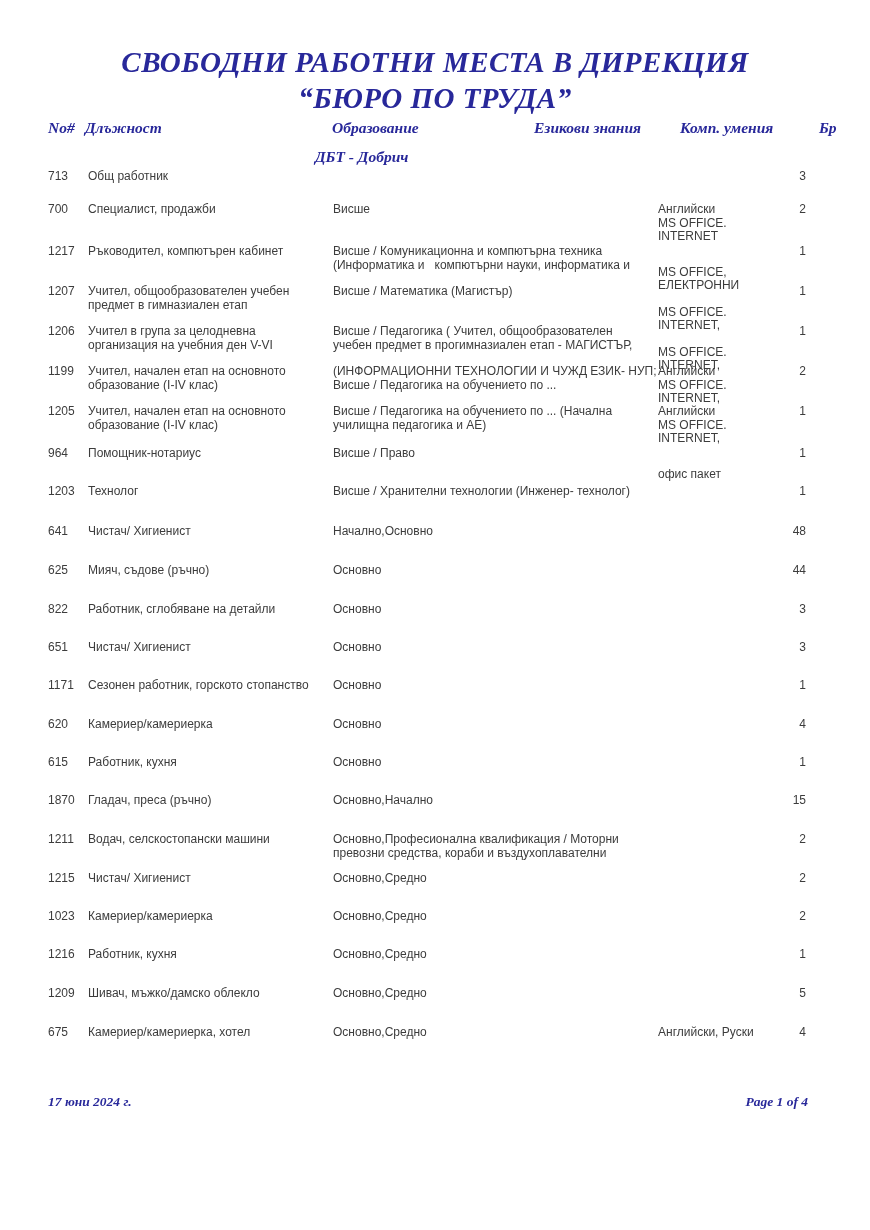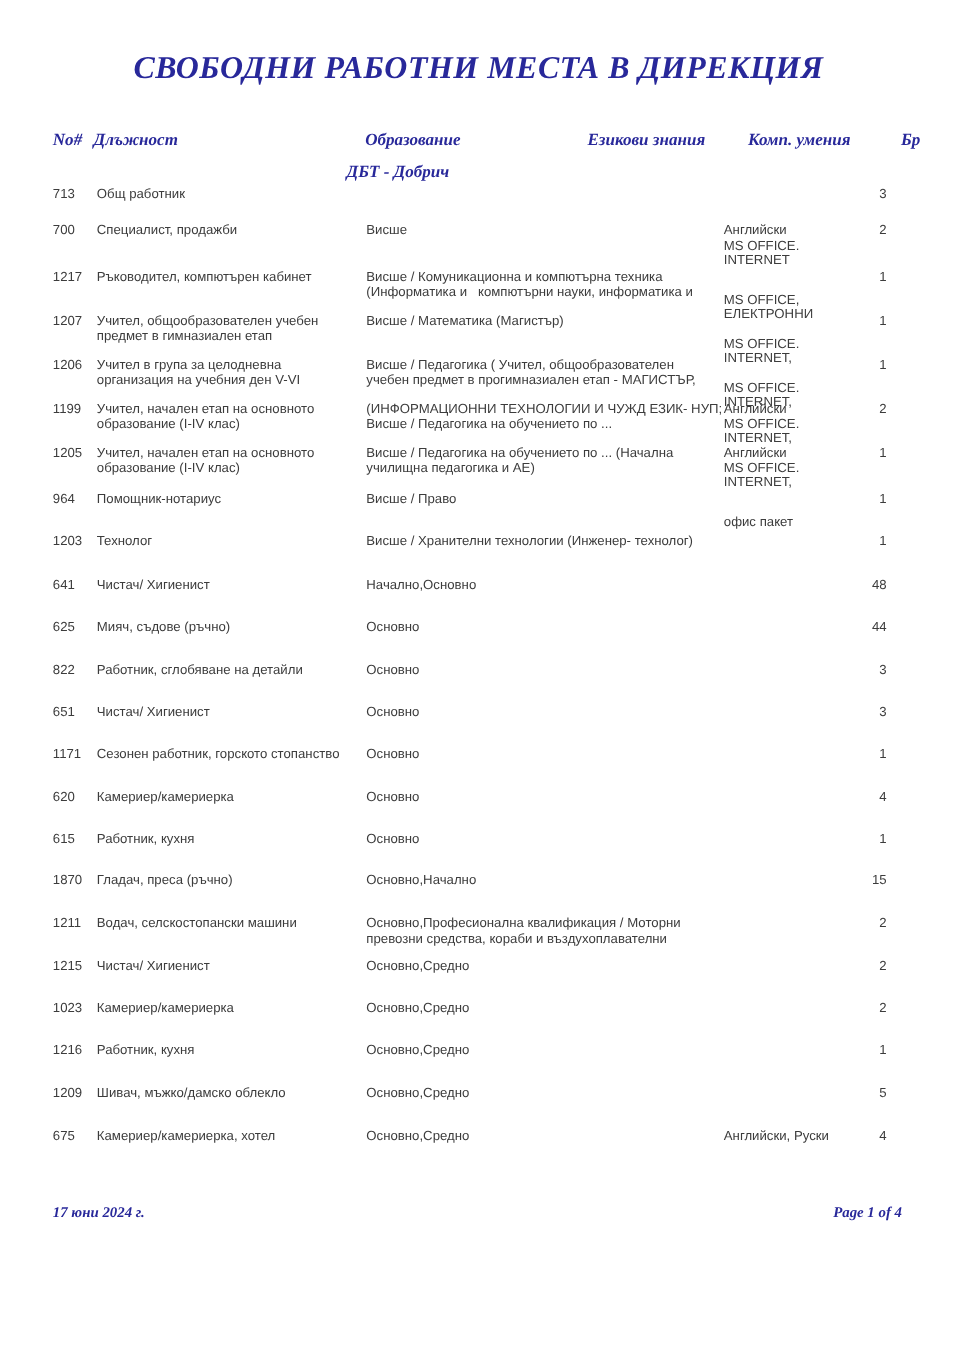--- a/index.html
+++ b/index.html
@@ -53,29 +53,30 @@
   .line { min-height:13.5px; white-space:pre; }
 
   
   .footer-date, .footer-page {
     position:absolute; top:1094px;
     font-family:"Liberation Serif","DejaVu Serif",serif;
     font-style:italic; font-weight:bold; font-size:13.5px; color:#28289A;
     white-space:pre;
   }
   .footer-date { left:48px; }
-  .footer-page { right:50px;text-align:right; }
+  .footer-page { right:62px;text-align:right; }
 </style>
 </head>
 <body>
 
 <div class="page">
 
   <div class="title">
     <div>СВОБОДНИ РАБОТНИ МЕСТА В ДИРЕКЦИЯ</div>
+    <div>“БЮРО ПО ТРУДА”</div>
   </div>
 
   <div>
     <span class="colhead h-no">No#</span>
     <span class="colhead h-job">Длъжност</span>
     <span class="colhead h-edu">Образование</span>
     <span class="colhead h-lang">Езикови знания</span>
     <span class="colhead h-comp">Комп. умения</span>
     <span class="colhead h-br">Бр</span>
   </div>

